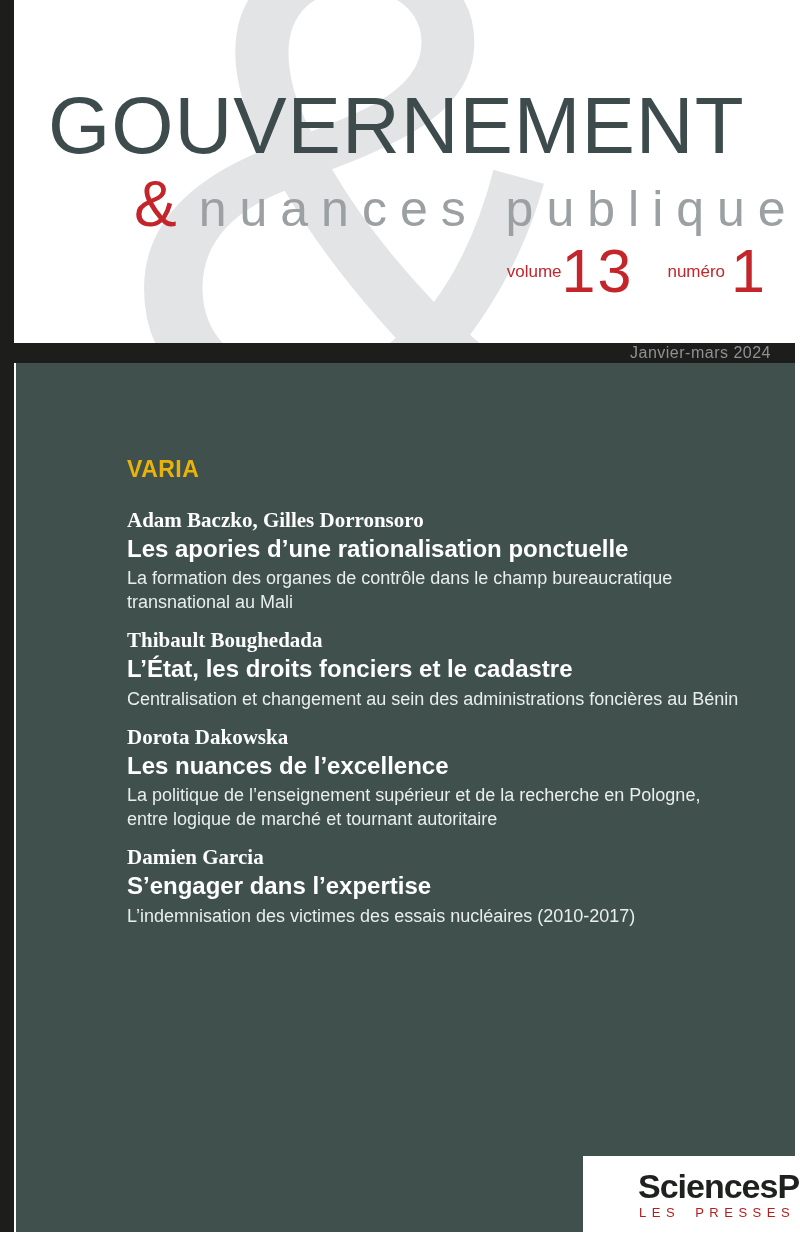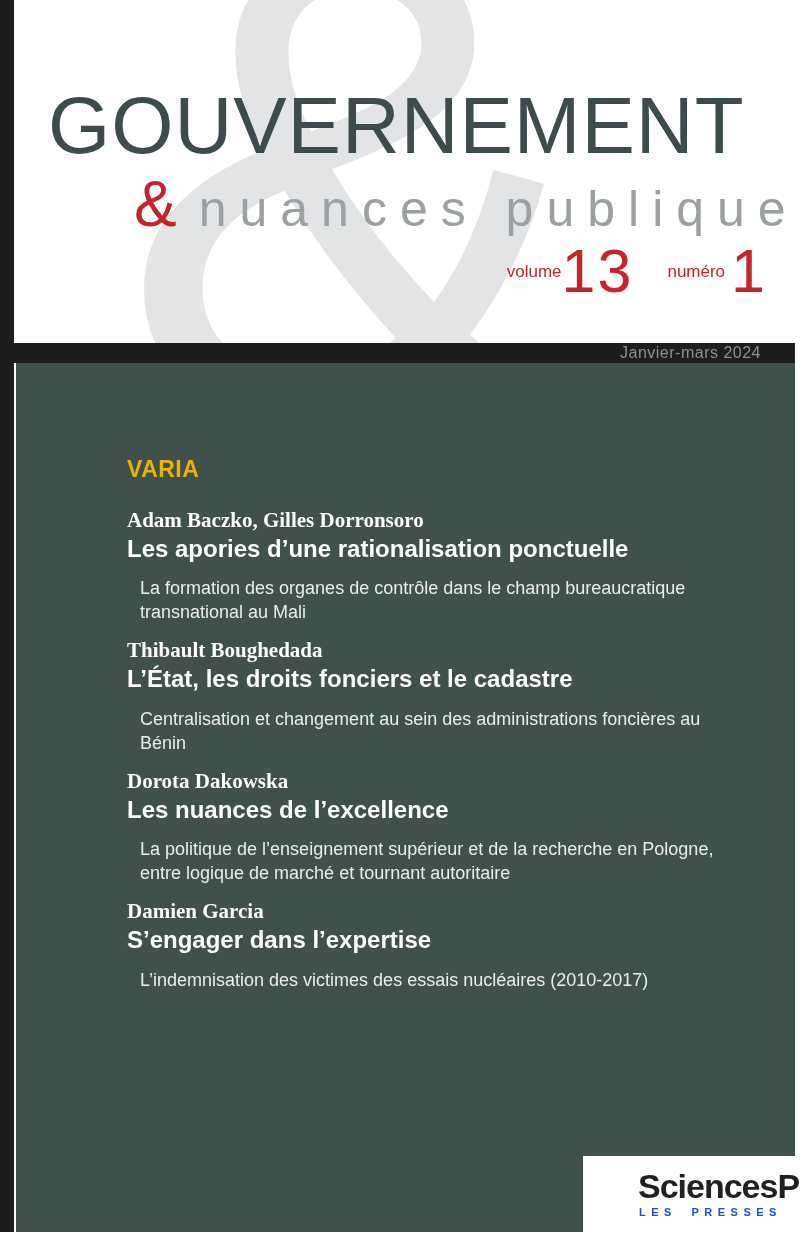--- a/index.html
+++ b/index.html
@@ -56,21 +56,21 @@
   .issue-number{font-size:61px;font-weight:100;line-height:0.78;letter-spacing:2px;}
   .numero-label{margin-left:34px;margin-right:6px;}
   
   .date-band{
     position:absolute;left:14px;top:343px;width:781px;height:20px;
     background:#1d1d1b;z-index:3;
     display:flex;align-items:center;justify-content:flex-end;
   }
   .issue-date{
     font-size:16px;font-weight:100;letter-spacing:0.5px;
-    color:#8f9193;padding-right:34px;line-height:1;
+    color:#8f9193;padding-right:24px;line-height:1;
   }
   
   .toc-panel{
     position:absolute;left:16px;top:363px;width:779px;height:869px;
     background:#3f504d;
   }
   .toc-content{
     position:absolute;left:111px;top:93px;width:628px;
     color:#ffffff;
   }
@@ -83,35 +83,35 @@
     font-family:"Liberation Serif", serif;
     font-size:21px;font-weight:bold;line-height:1.08;
     color:#fdfdfc;margin:0 0 3px 0;
   }
   .article-title{
     font-size:24px;font-weight:bold;line-height:1.2;
     color:#ffffff;margin:0 0 3px 0;
   }
   .article-sub{
     font-size:18px;font-weight:normal;line-height:24px;
-    color:#e9eeec;margin:13px;white-space:pre-line;
+    color:#e9eeec;margin:0;white-space:pre-line;
   }
   
   .publisher-logo{
     position:absolute;right:0;bottom:0;width:217px;height:90px;
     background:#ffffff;z-index:4;
     padding-top:0;box-sizing:border-box;padding-left:37px;
   }
   .publisher-name{
     font-size:34px;font-weight:bold;letter-spacing:-1px;
     color:#1f211f;margin:12px 0 0 18px;line-height:1.1;
   }
   .publisher-imprint{
-    font-size:11px;font-weight:bold;letter-spacing:5.5px;
-    word-spacing:6px;color:#1d4ed8;margin:1px 0 0 19px;line-height:1.1;
+    font-size:13px;font-weight:normal;letter-spacing:5.5px;
+    word-spacing:6px;color:#b91c1c;margin:1px 0 0 19px;line-height:1.1;
   }
 </style>
 </head>
 <body>
 
 <div class="cover">
 
   <div class="left-frame"></div>
 
   <div class="header-panel">

